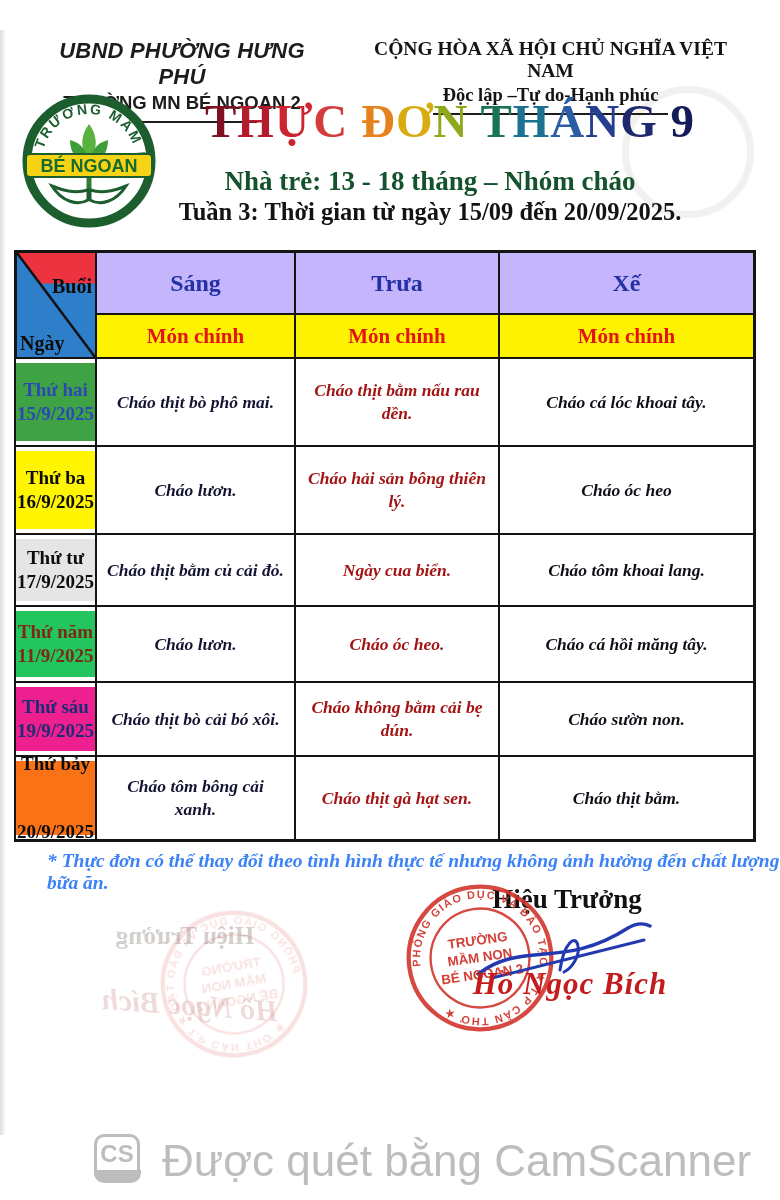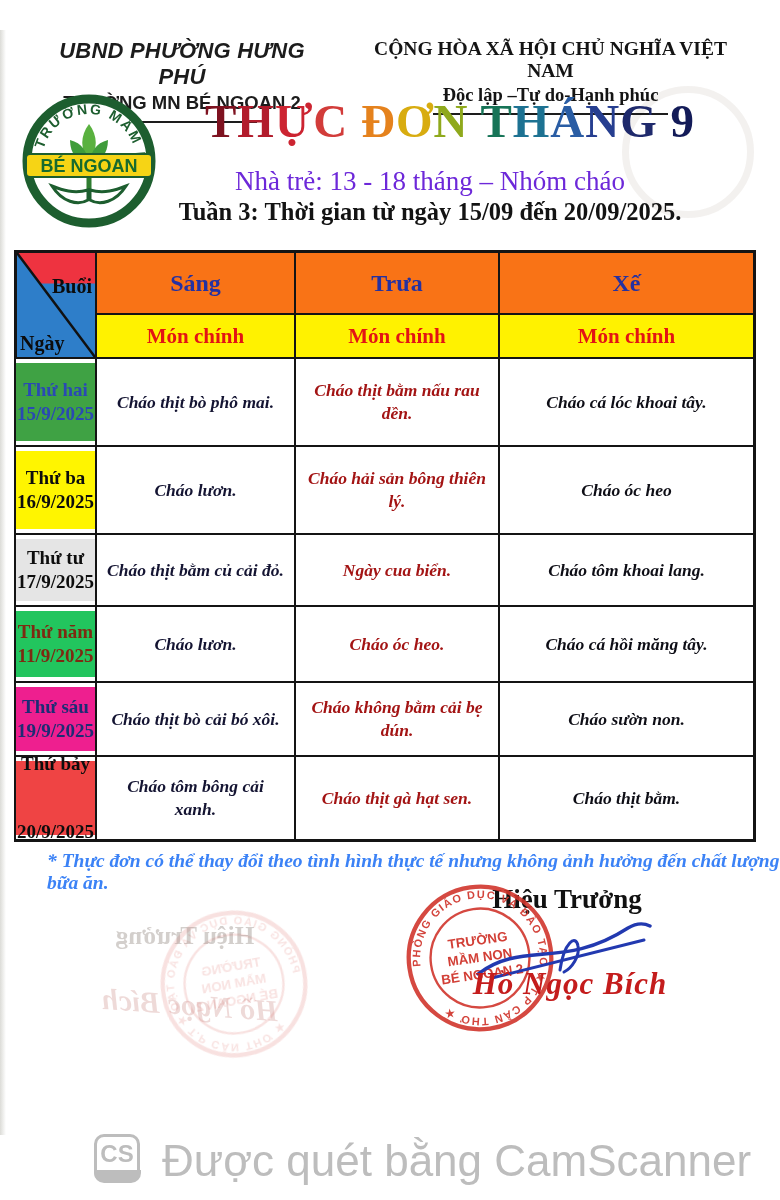--- a/index.html
+++ b/index.html
@@ -24,36 +24,36 @@
   .rule{height:2.4px;background:#1d1d1d;margin:7px auto 0;}
   .rule-l{width:150px;}
   .rule-r{width:235px;}
 
   
   .logo{left:22px;top:94px;width:134px;height:134px;}
 
   
   .title{left:138px;top:96px;width:624px;text-align:center;font-weight:bold;
     font-size:47px;letter-spacing:1px;line-height:1.1;}
-  .sub1{left:110px;top:166px;width:640px;text-align:center;font-weight:normal;font-size:27px;color:#6d28d9;}
+  .sub1{left:110px;top:166px;width:640px;text-align:center;font-weight:bold;font-size:27px;color:#14532d;}
   .sub2{left:90px;top:198px;width:680px;text-align:center;font-weight:bold;font-size:24.5px;color:#131313;}
 
   
   .menu-table{left:14px;top:250px;display:grid;
     grid-template-columns:80px 199px 204px 255px;
     grid-template-rows:62px 44px 88px 88px 72px 76px 74px 84px;
     border:2.5px solid #141414;background:#fff;}
   .cell{border:1px solid #141414;display:flex;align-items:center;justify-content:center;
     text-align:center;position:relative;overflow:hidden;}
   .corner{grid-row:1/3;grid-column:1;padding:0;}
   .corner svg{position:absolute;inset:0;width:100%;height:100%;}
   .corner .lbl{position:absolute;font-weight:bold;font-size:20px;color:#0c0c0c;}
   .lbl-buoi{right:3px;top:22px;}
   .lbl-ngay{left:3px;bottom:2px;}
-  .colhead{background:#f97316;color:#2431a2;font-weight:bold;font-size:24px;}
+  .colhead{background:#c4b5fd;color:#2431a2;font-weight:bold;font-size:24px;}
   .subhead{background:#fff200;color:#e31414;font-weight:bold;font-size:21px;}
   .day{padding:4px 0;background:#fff;border-left:none;}
   .day-inner{width:100%;height:100%;display:flex;flex-direction:column;align-items:center;
     justify-content:center;font-weight:bold;font-size:19px;line-height:1.25;}
   .menu{font-weight:bold;font-style:italic;font-size:17.5px;line-height:1.3;padding:2px 8px;}
   .c-sang{color:#141432;}
   .c-trua{color:#a31414;}
   .c-xe{color:#0e0e16;}
 
   
@@ -189,21 +189,21 @@
     <div class="day-inner" style="background: rgb(238, 31, 143); color: rgb(29, 44, 116);">
       <div>Thứ sáu</div>
       <div>19/9/2025</div>
     </div>
   </div>
   <div class="cell menu c-sang">Cháo thịt bò cải bó xôi.</div>
   <div class="cell menu c-trua">Cháo không bằm cải bẹ dún.</div>
   <div class="cell menu c-xe">Cháo sườn non.</div>
 
   <div class="cell day">
-    <div class="day-inner" style="background: #ef4444; color: rgb(13, 13, 13); gap: 44px;">
+    <div class="day-inner" style="background: #f97316; color: rgb(13, 13, 13); gap: 44px;">
       <div>Thứ bảy</div>
       <div>20/9/2025</div>
     </div>
   </div>
   <div class="cell menu c-sang">Cháo tôm bông cải xanh.</div>
   <div class="cell menu c-trua">Cháo thịt gà hạt sen.</div>
   <div class="cell menu c-xe">Cháo thịt bằm.</div>
 </div>
 
 <div class="abs note">* Thực đơn có thể thay đổi theo tình hình thực tế nhưng không ảnh hưởng đến chất lượng bữa ăn.</div>

